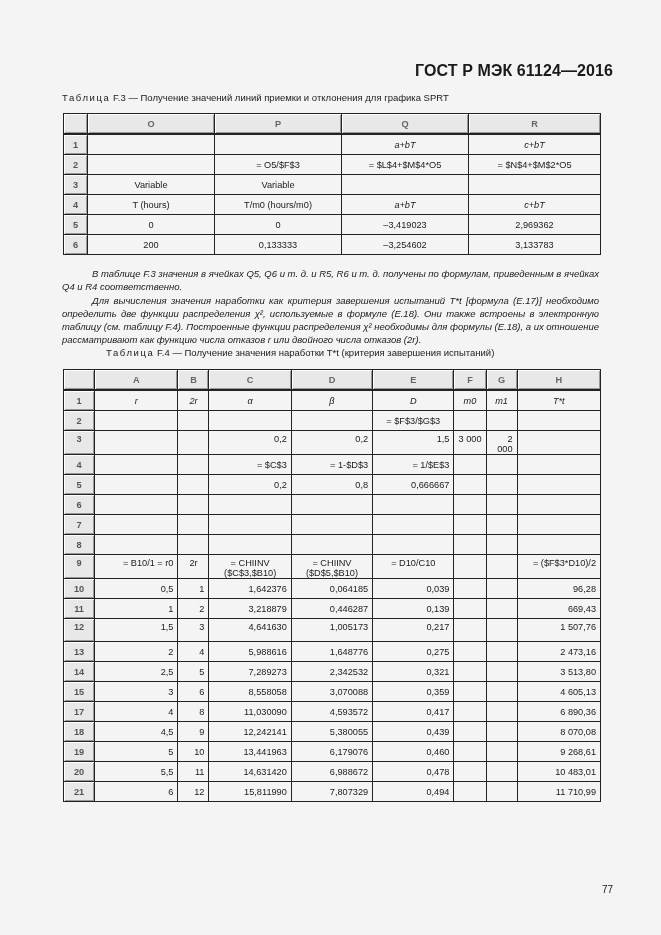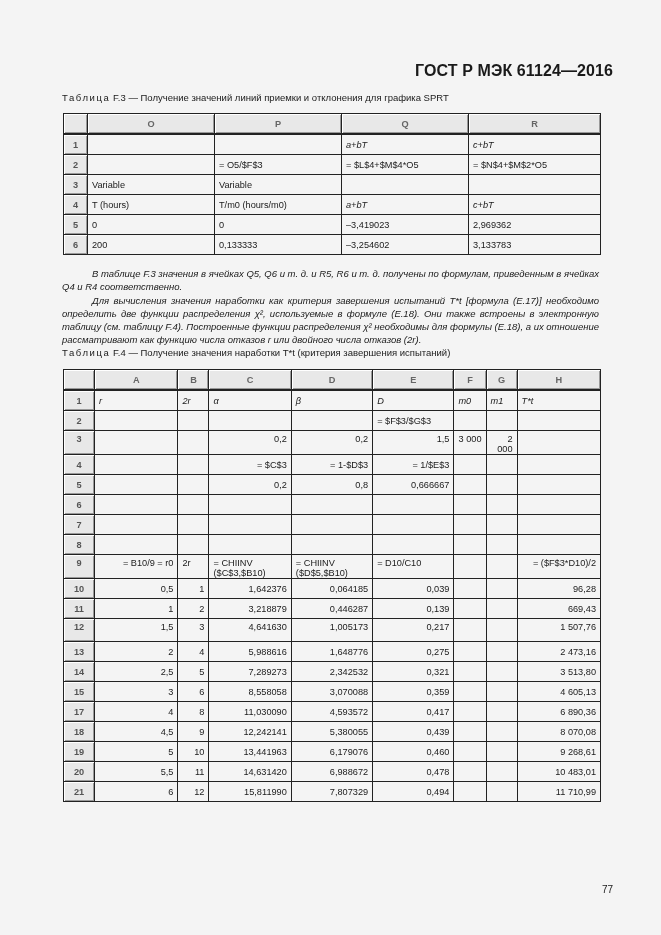--- a/index.html
+++ b/index.html
@@ -14,21 +14,21 @@
   table.grid td { border: 1px solid #222; padding: 0 4px; height: 19px; vertical-align: middle; }
   table.grid tr.hdr td { height: 19px; border-bottom: 2px solid #222; }
   table.grid td.rh {
     padding: 0; text-align: center; font-weight: bold; color: #555;
     background: #e8e8e8; box-shadow: inset 1px 1px 0 #fff, inset -1px -1px 0 #999;
   }
   table.grid tr.hdr td.ch {
     text-align: center; font-weight: bold; color: #666;
     background: #e8e8e8; box-shadow: inset 1px 1px 0 #fff, inset -1px -1px 0 #999;
   }
-  .c { text-align: left; }
+  .c { text-align: center; }
   .r { text-align: right; }
   .i { font-style: italic; }
   td.top { vertical-align: top !important; padding-top: 3px !important; }
   .para { position: absolute; left: 62px; width: 537px; font-size: 9.5px; line-height: 13.3px; text-align: justify; }
   .para p { margin: 0; text-indent: 30px; font-style: italic; }
   .page-num { position: absolute; top: 884px; right: 48px; font-size: 10px; }
   .tall td { height: 32px; }
   .tall2 td { height: 27px; }
 </style>
 </head>
@@ -99,21 +99,21 @@
         <td class="c">3,133783</td>
       </tr>
     </tbody>
 </table>
 
 <div class="para" style="top:267px;">
   <p>В таблице F.3 значения в ячейках Q5, Q6 и т. д. и R5, R6 и т. д. получены по формулам, приведенным в ячейках Q4 и R4 соответственно.</p>
   <p>Для вычисления значения наработки как критерия завершения испытаний T*t [формула (E.17)] необходимо определить две функции распределения χ², используемые в формуле (E.18). Они также встроены в электронную таблицу (см. таблицу F.4). Построенные функции распределения χ² необходимы для формулы (E.18), а их отношение рассматривают как функцию числа отказов r или двойного числа отказов (2r).</p>
 </div>
 
-<div class="caption" style="top:347px;">
+<div class="caption" style="top:347px;margin-left:44px;">
   <span class="sp">Таблица</span><span> F.4 — Получение значения наработки T*t (критерия завершения испытаний)</span>
 </div>
 
 <table class="grid" id="t4" style="left:63px; top:369px; width:538px;">
   <colgroup>
     <col style="width:29px">
       <col style="width:78px">
       <col style="width:29px">
       <col style="width:77px">
     <col style="width:76px">
@@ -217,21 +217,21 @@
         <td class="r"></td>
         <td class="r"></td>
         <td class="r"></td>
         <td class="r"></td>
         <td class="r"></td>
         <td class="r"></td>
         <td class="r"></td>
       </tr>
       <tr class="tall">
         <td class="rh top">9</td>
-        <td class="r top">= B10/9 = r0</td>
+        <td class="r top">= B10/1 = r0</td>
         <td class="c top">2r</td>
         <td class="c top">= CHIINV ($C$3,$B10)</td>
         <td class="c top">= CHIINV ($D$5,$B10)</td>
         <td class="c top">= D10/C10</td>
         <td class="c top"></td>
         <td class="c top"></td>
         <td class="r top">= ($F$3*D10)/2</td>
       </tr>
       <tr>
         <td class="rh">10</td>

